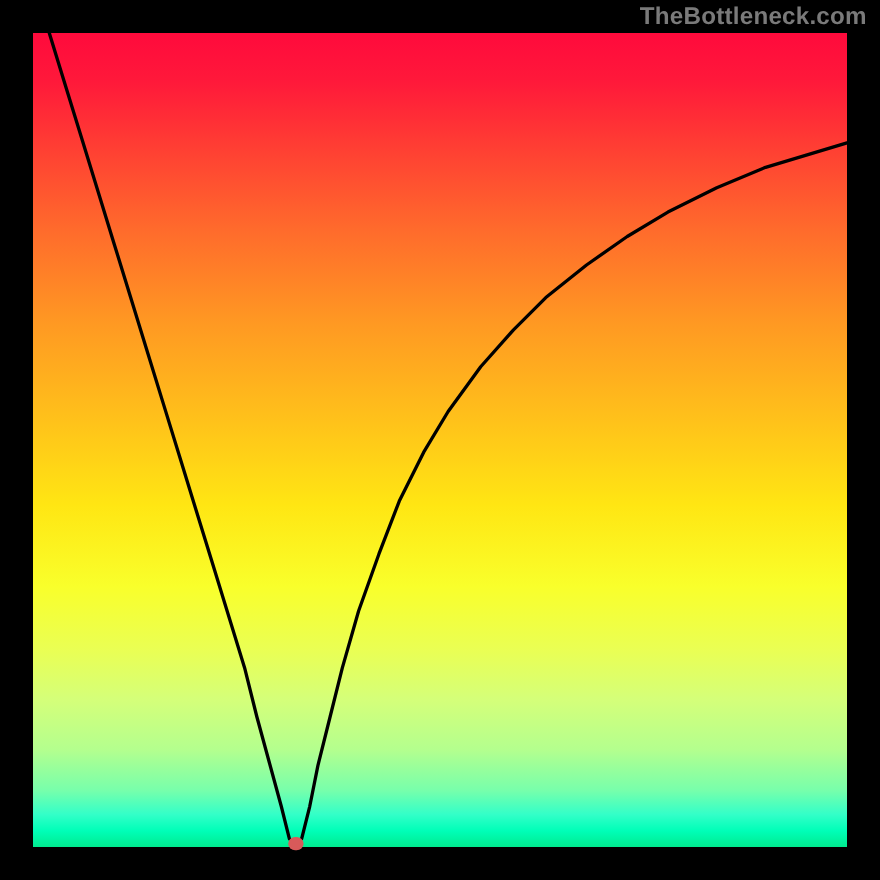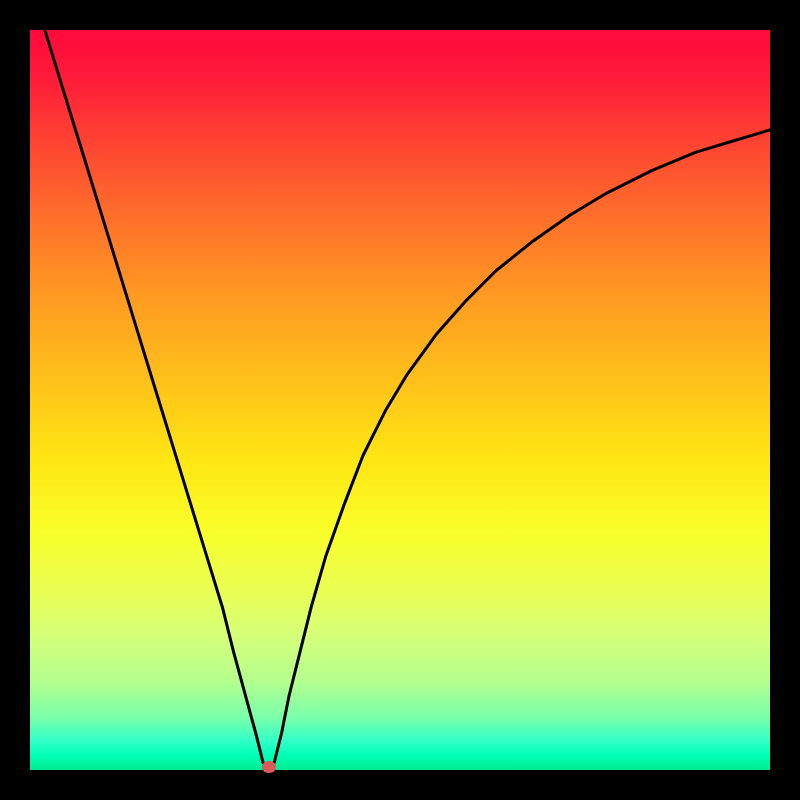--- a/index.html
+++ b/index.html
@@ -68,20 +68,21 @@
     background: #d85a5a;
     border-radius: 50% / 55%;
     transform: translate(-50%, -50%);
   }
 </style>
 </head>
 <body>
 
 <div class="frame">
 
+  <div class="watermark">TheBottleneck.com</div>
 
   <div class="plot-area">
 
     <svg class="curve" viewBox="0 0 740 740" preserveAspectRatio="none">
       <path id="curve-left" fill="none" stroke="#000" stroke-width="3" stroke-linecap="round" stroke-linejoin="round" d="M14.80 0.00 L29.60 48.10 L44.40 96.20 L59.20 144.30 L74.00 192.40 L88.80 240.50 L103.60 288.60 L118.40 336.70 L133.20 384.80 L148.00 432.90 L162.80 481.00 L177.60 529.10 L192.40 577.20 L203.50 621.60 L214.60 662.30 L225.70 703.00 L233.10 732.60"></path>
       <path id="curve-right" fill="none" stroke="#000" stroke-width="3" stroke-linecap="round" stroke-linejoin="round" d="M244.20 732.60 L251.60 703.00 L259.00 666.00 L270.10 621.60 L281.20 577.20 L296.00 525.40 L314.50 473.60 L333.00 425.50 L355.20 381.10 L377.40 344.10 L407.00 303.40 L436.60 270.10 L466.20 240.50 L503.20 210.90 L540.20 185.00 L577.20 162.80 L621.60 140.60 L666.00 122.10 L703.00 111.00 L740.00 99.90"></path>
     </svg>
 
     <div class="marker" id="marker" style="left: 239.02px; top: 737.04px;"></div>
   </div>

